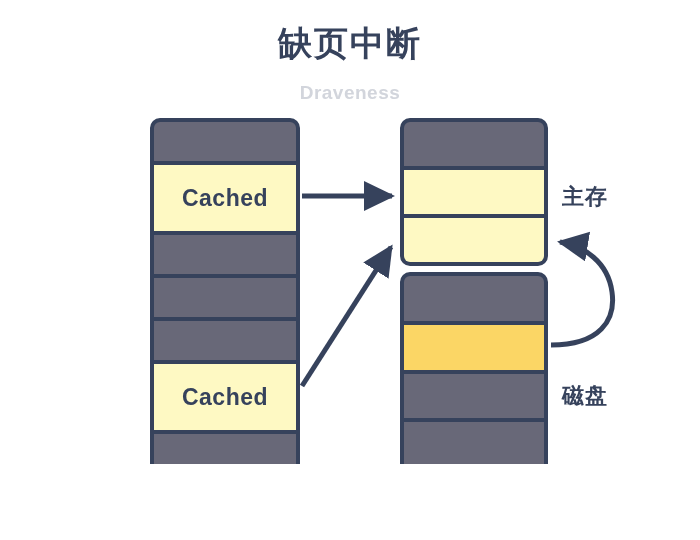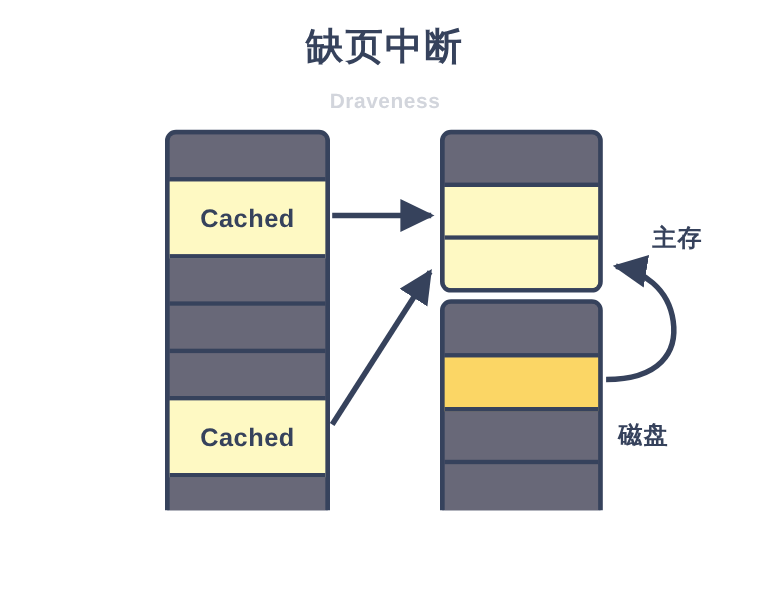--- a/index.html
+++ b/index.html
@@ -79,21 +79,21 @@
   
   .side-label {
     position: absolute;
     font-size: 22px;
     font-weight: bold;
     color: #36425c;
     letter-spacing: 1px;
     white-space: nowrap;
   }
   #label-virtual-memory { left: 32px;  top: 307px; }
-  #label-main-memory    { left: 593px; top: 182px; margin-top: 20px; }
+  #label-main-memory    { left: 562px; top: 182px; }
   #label-disk           { left: 562px; top: 381px; font-family: Liberation Serif, serif; }
 
   
   #arrows {
     position: absolute;
     left: 0;
     top: 0;
     width: 700px;
     height: 540px;
     pointer-events: none;

